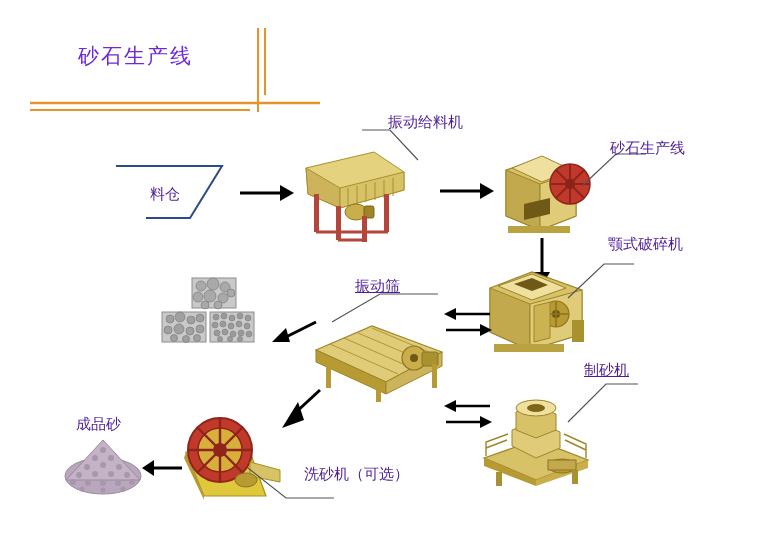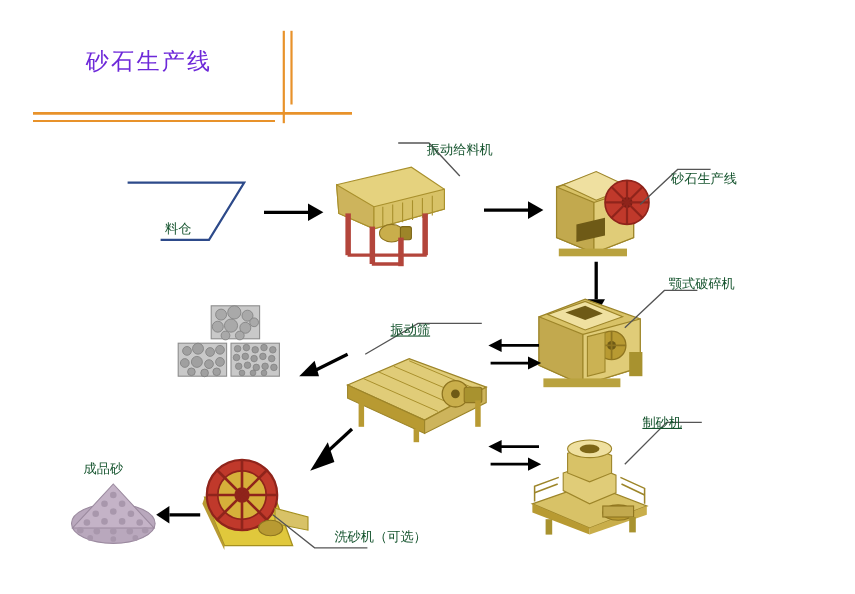--- a/index.html
+++ b/index.html
@@ -6,25 +6,24 @@
   body{
     width:777px;height:540px;
     background:#ffffff;
     font-family:"DejaVu Sans","Liberation Sans",sans-serif;
     position:relative;
     overflow:hidden;
   }
   .canvas{position:absolute;left:0;top:0;width:777px;height:540px;}
   .abs{position:absolute;}
   .label{
-    color:#14532d;
-    font-size:12px;
+    color:#4c1d95;
+    font-size:15px;
     white-space:nowrap;
     line-height:1.1;
-    margin-top:16px;
   }
   .title{
     color:#6d28d9;
     font-size:21px;
     letter-spacing:2px;
     white-space:nowrap;
   }
   svg{display:block;}
 </style>
 </head>
@@ -320,15 +319,15 @@
       <circle cx="11" cy="46" r="3"></circle>
         <circle cx="26" cy="47" r="3"></circle>
         <circle cx="41" cy="47" r="3"></circle>
         <circle cx="56" cy="47" r="3"></circle>
         <circle cx="70" cy="46" r="3"></circle>
       <circle cx="20" cy="53" r="2.6"></circle>
         <circle cx="41" cy="54" r="2.6"></circle>
         <circle cx="61" cy="53" r="2.6"></circle>
     </g>
   </svg>
-  <div class="abs label" style="left:76px;top:404px;text-align:center;">成品砂</div>
+  <div class="abs label" style="left:76px;top:416px;text-align:center;">成品砂</div>
 
 </div>
 
 </body></html>

